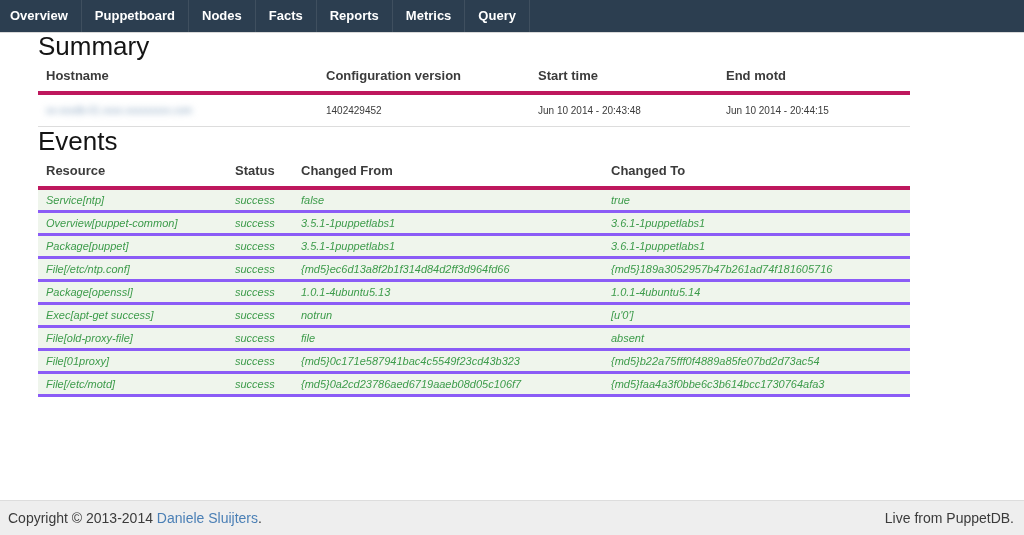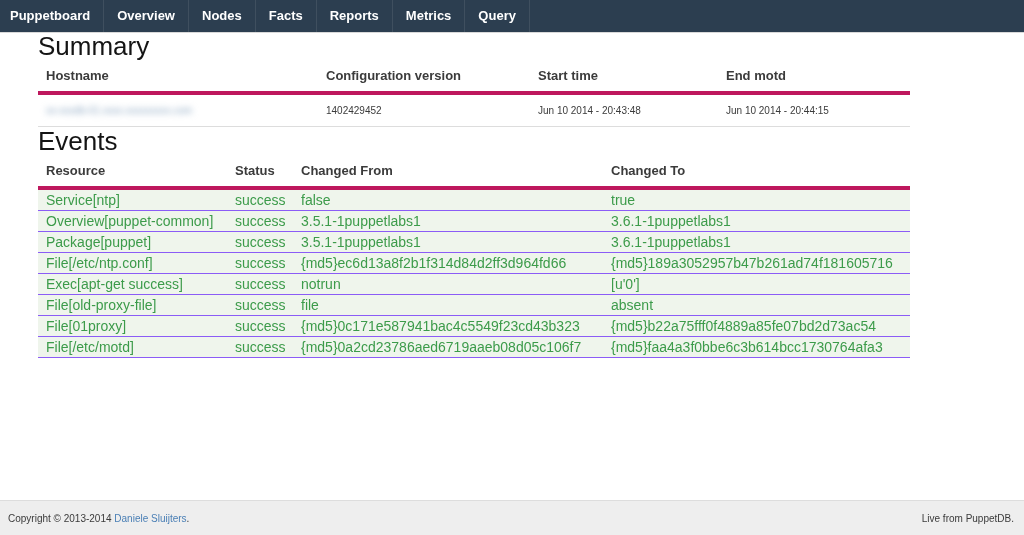--- a/index.html
+++ b/index.html
@@ -73,54 +73,55 @@
   }
   .hostname-link {
     color: #8ba6c1;
     text-decoration: none;
     filter: blur(3px);
     cursor: pointer;
   }
 
   
   .events-table td {
-    font-size: 14px;
+    font-size: 11px;
     color: #3c9b4a;
     background: #eff5ec;
     padding: 3px 8px;
-    border-bottom: 1px solid #8b5cf6;
+    border-bottom: 3px solid #8b5cf6;
     line-height: 14px;
     white-space: nowrap;
     overflow: hidden;
+    font-style: italic;
   }
 
   
   .footer {
     position: absolute;
     left: 0; right: 0; bottom: 0;
     height: 35px;
     background: #eeeeee;
     border-top: 1px solid #dddddd;
     display: flex;
     align-items: center;
     justify-content: space-between;
     padding: 0 10px 0 8px;
-    font-size: 10px;
+    font-size: 14px;
     color: #3b3b3b;
   }
   .footer a { color: #4a7fb5; text-decoration: none; cursor: pointer; }
 </style>
 </head>
 <body>
 
 <div class="page">
 
   <nav class="navbar">
+    <a class="nav-item">Overview</a>
     <a class="nav-item">Puppetboard</a>
-    <a class="nav-item">Overview</a>
     <a class="nav-item">Nodes</a>
     <a class="nav-item">Facts</a>
     <a class="nav-item">Reports</a>
     <a class="nav-item">Metrics</a>
     <a class="nav-item">Query</a>
   </nav>
 
   <main class="container">
 
     <h2 class="section-heading heading-summary">Summary</h2>
@@ -188,20 +189,26 @@
           <td>3.5.1-1puppetlabs1</td>
           <td>3.6.1-1puppetlabs1</td>
         </tr>
         <tr>
           <td>File[/etc/ntp.conf]</td>
           <td>success</td>
           <td>{md5}ec6d13a8f2b1f314d84d2ff3d964fd66</td>
           <td>{md5}189a3052957b47b261ad74f181605716</td>
         </tr>
         <tr>
+          <td>Package[openssl]</td>
+          <td>success</td>
+          <td>1.0.1-4ubuntu5.13</td>
+          <td>1.0.1-4ubuntu5.14</td>
+        </tr>
+        <tr>
           <td>Exec[apt-get success]</td>
           <td>success</td>
           <td>notrun</td>
           <td>[u'0']</td>
         </tr>
         <tr>
           <td>File[old-proxy-file]</td>
           <td>success</td>
           <td>file</td>
           <td>absent</td>

